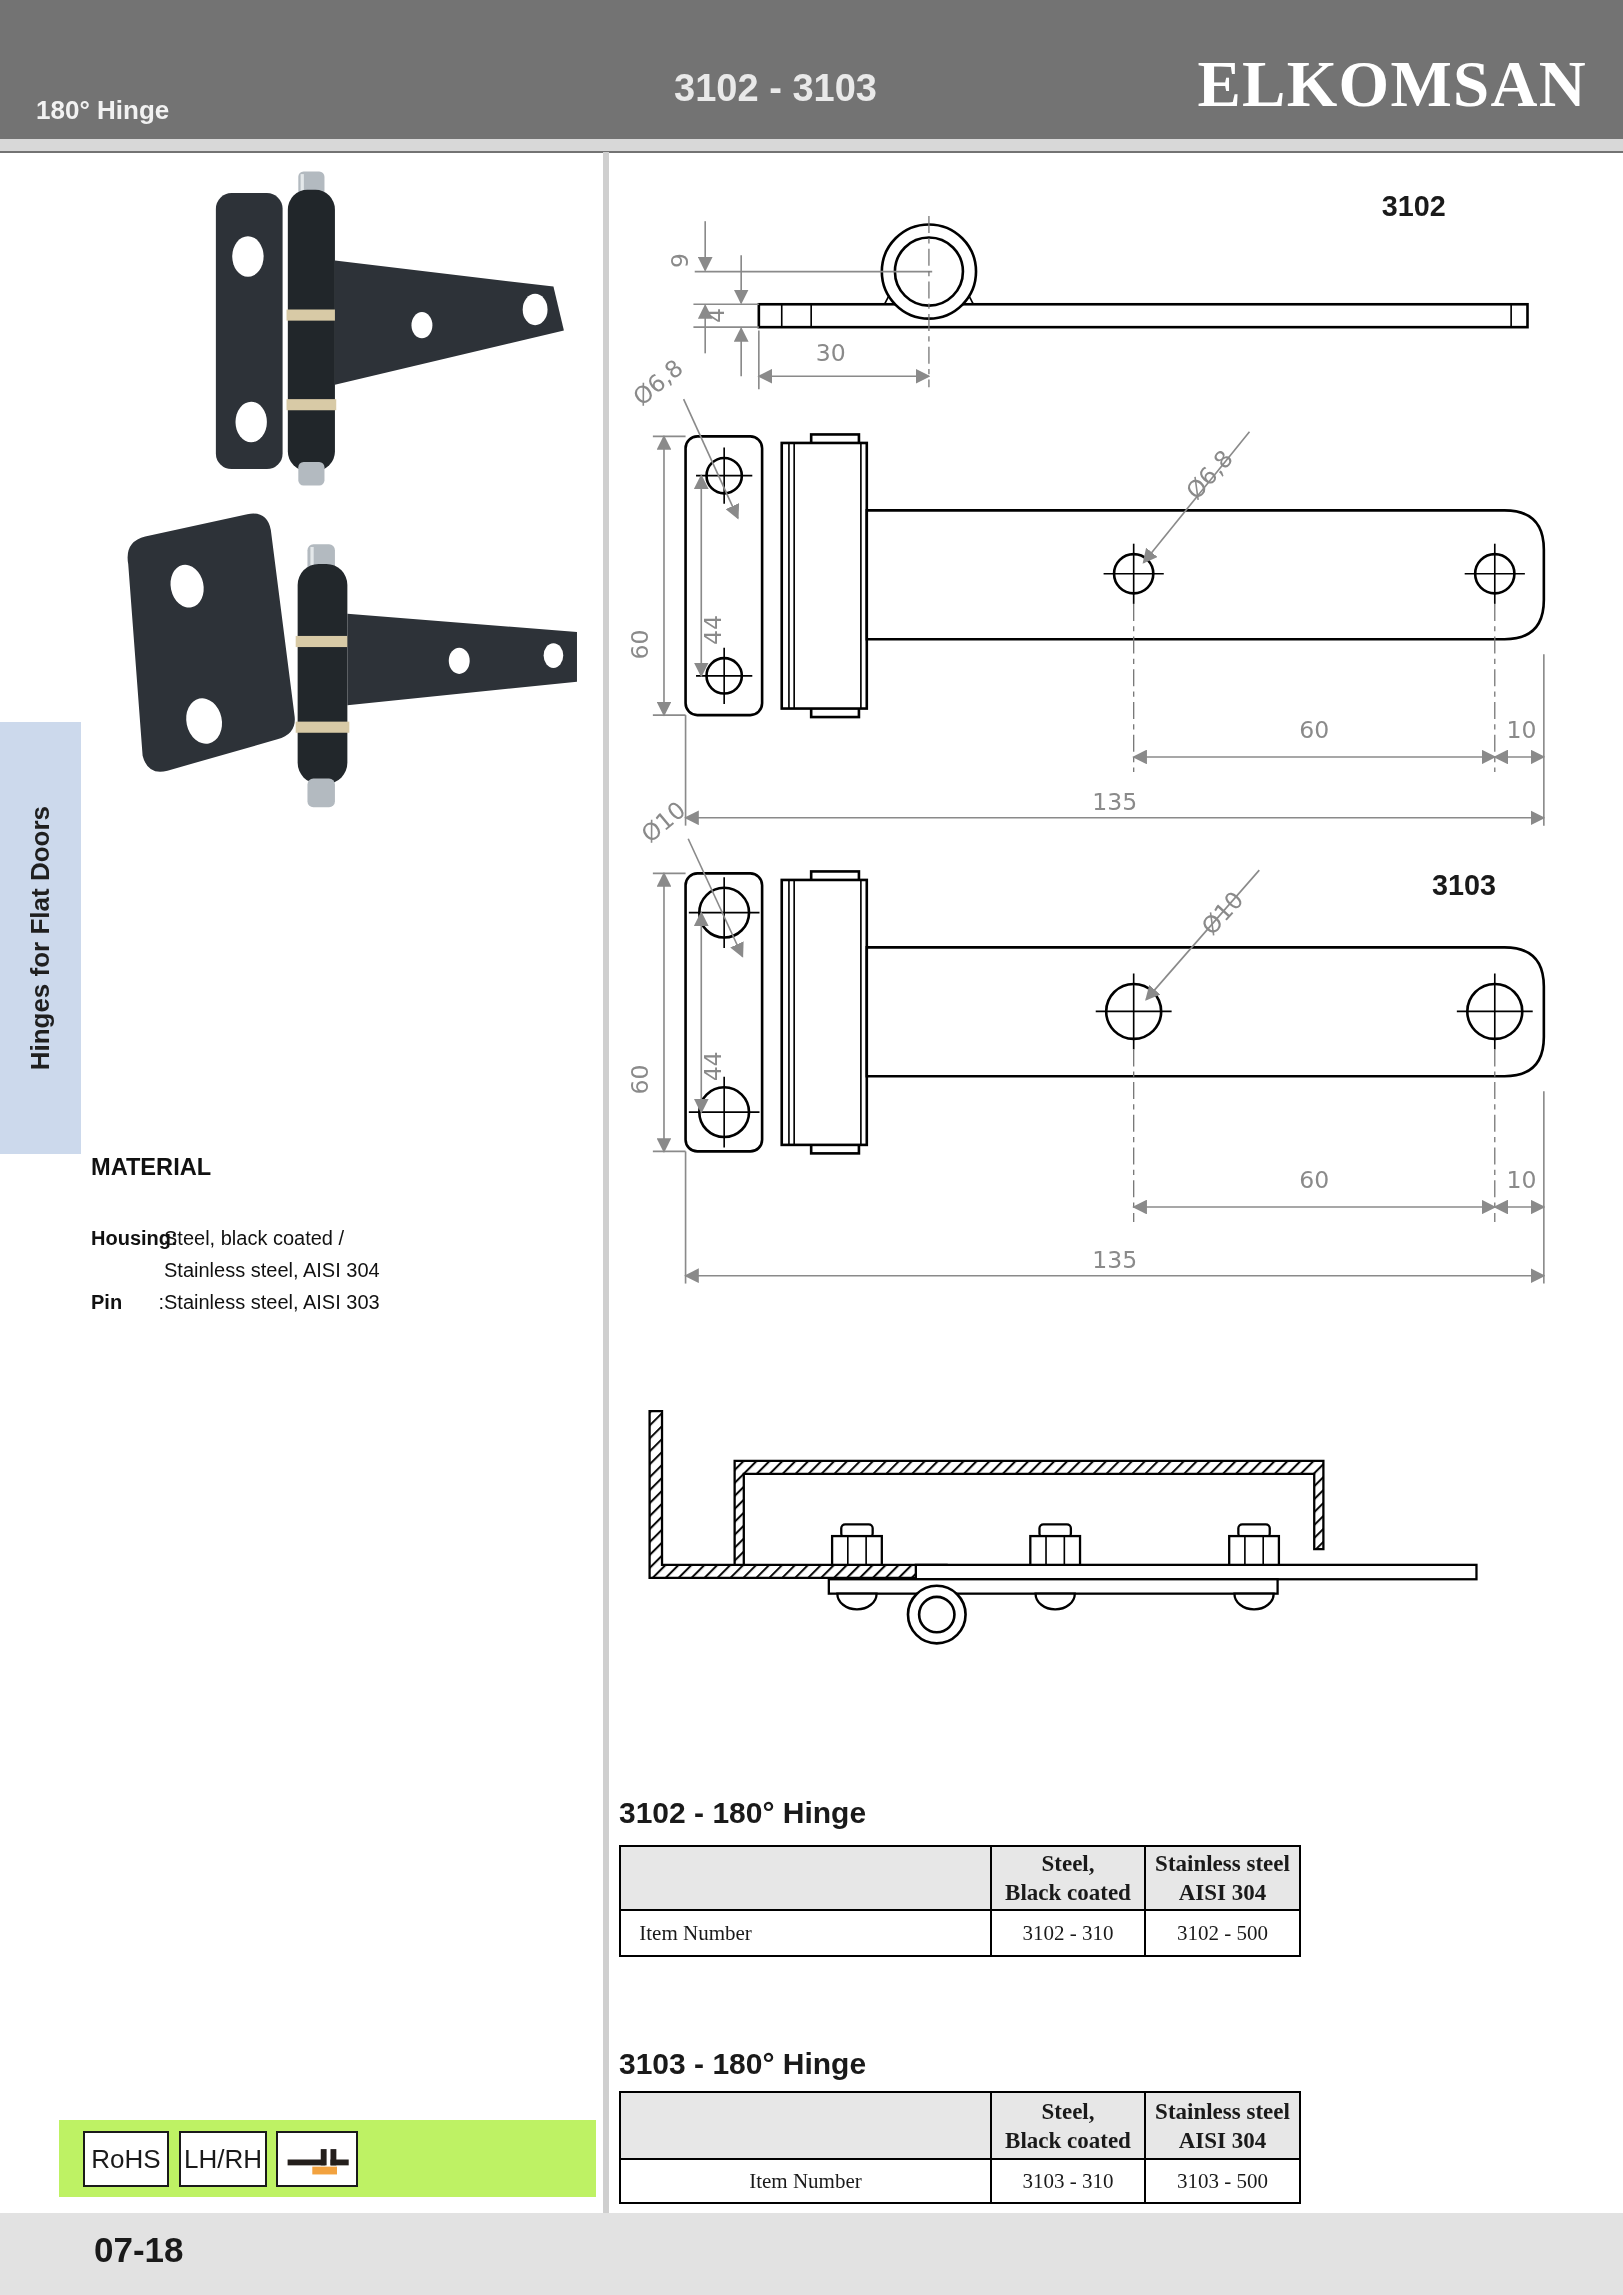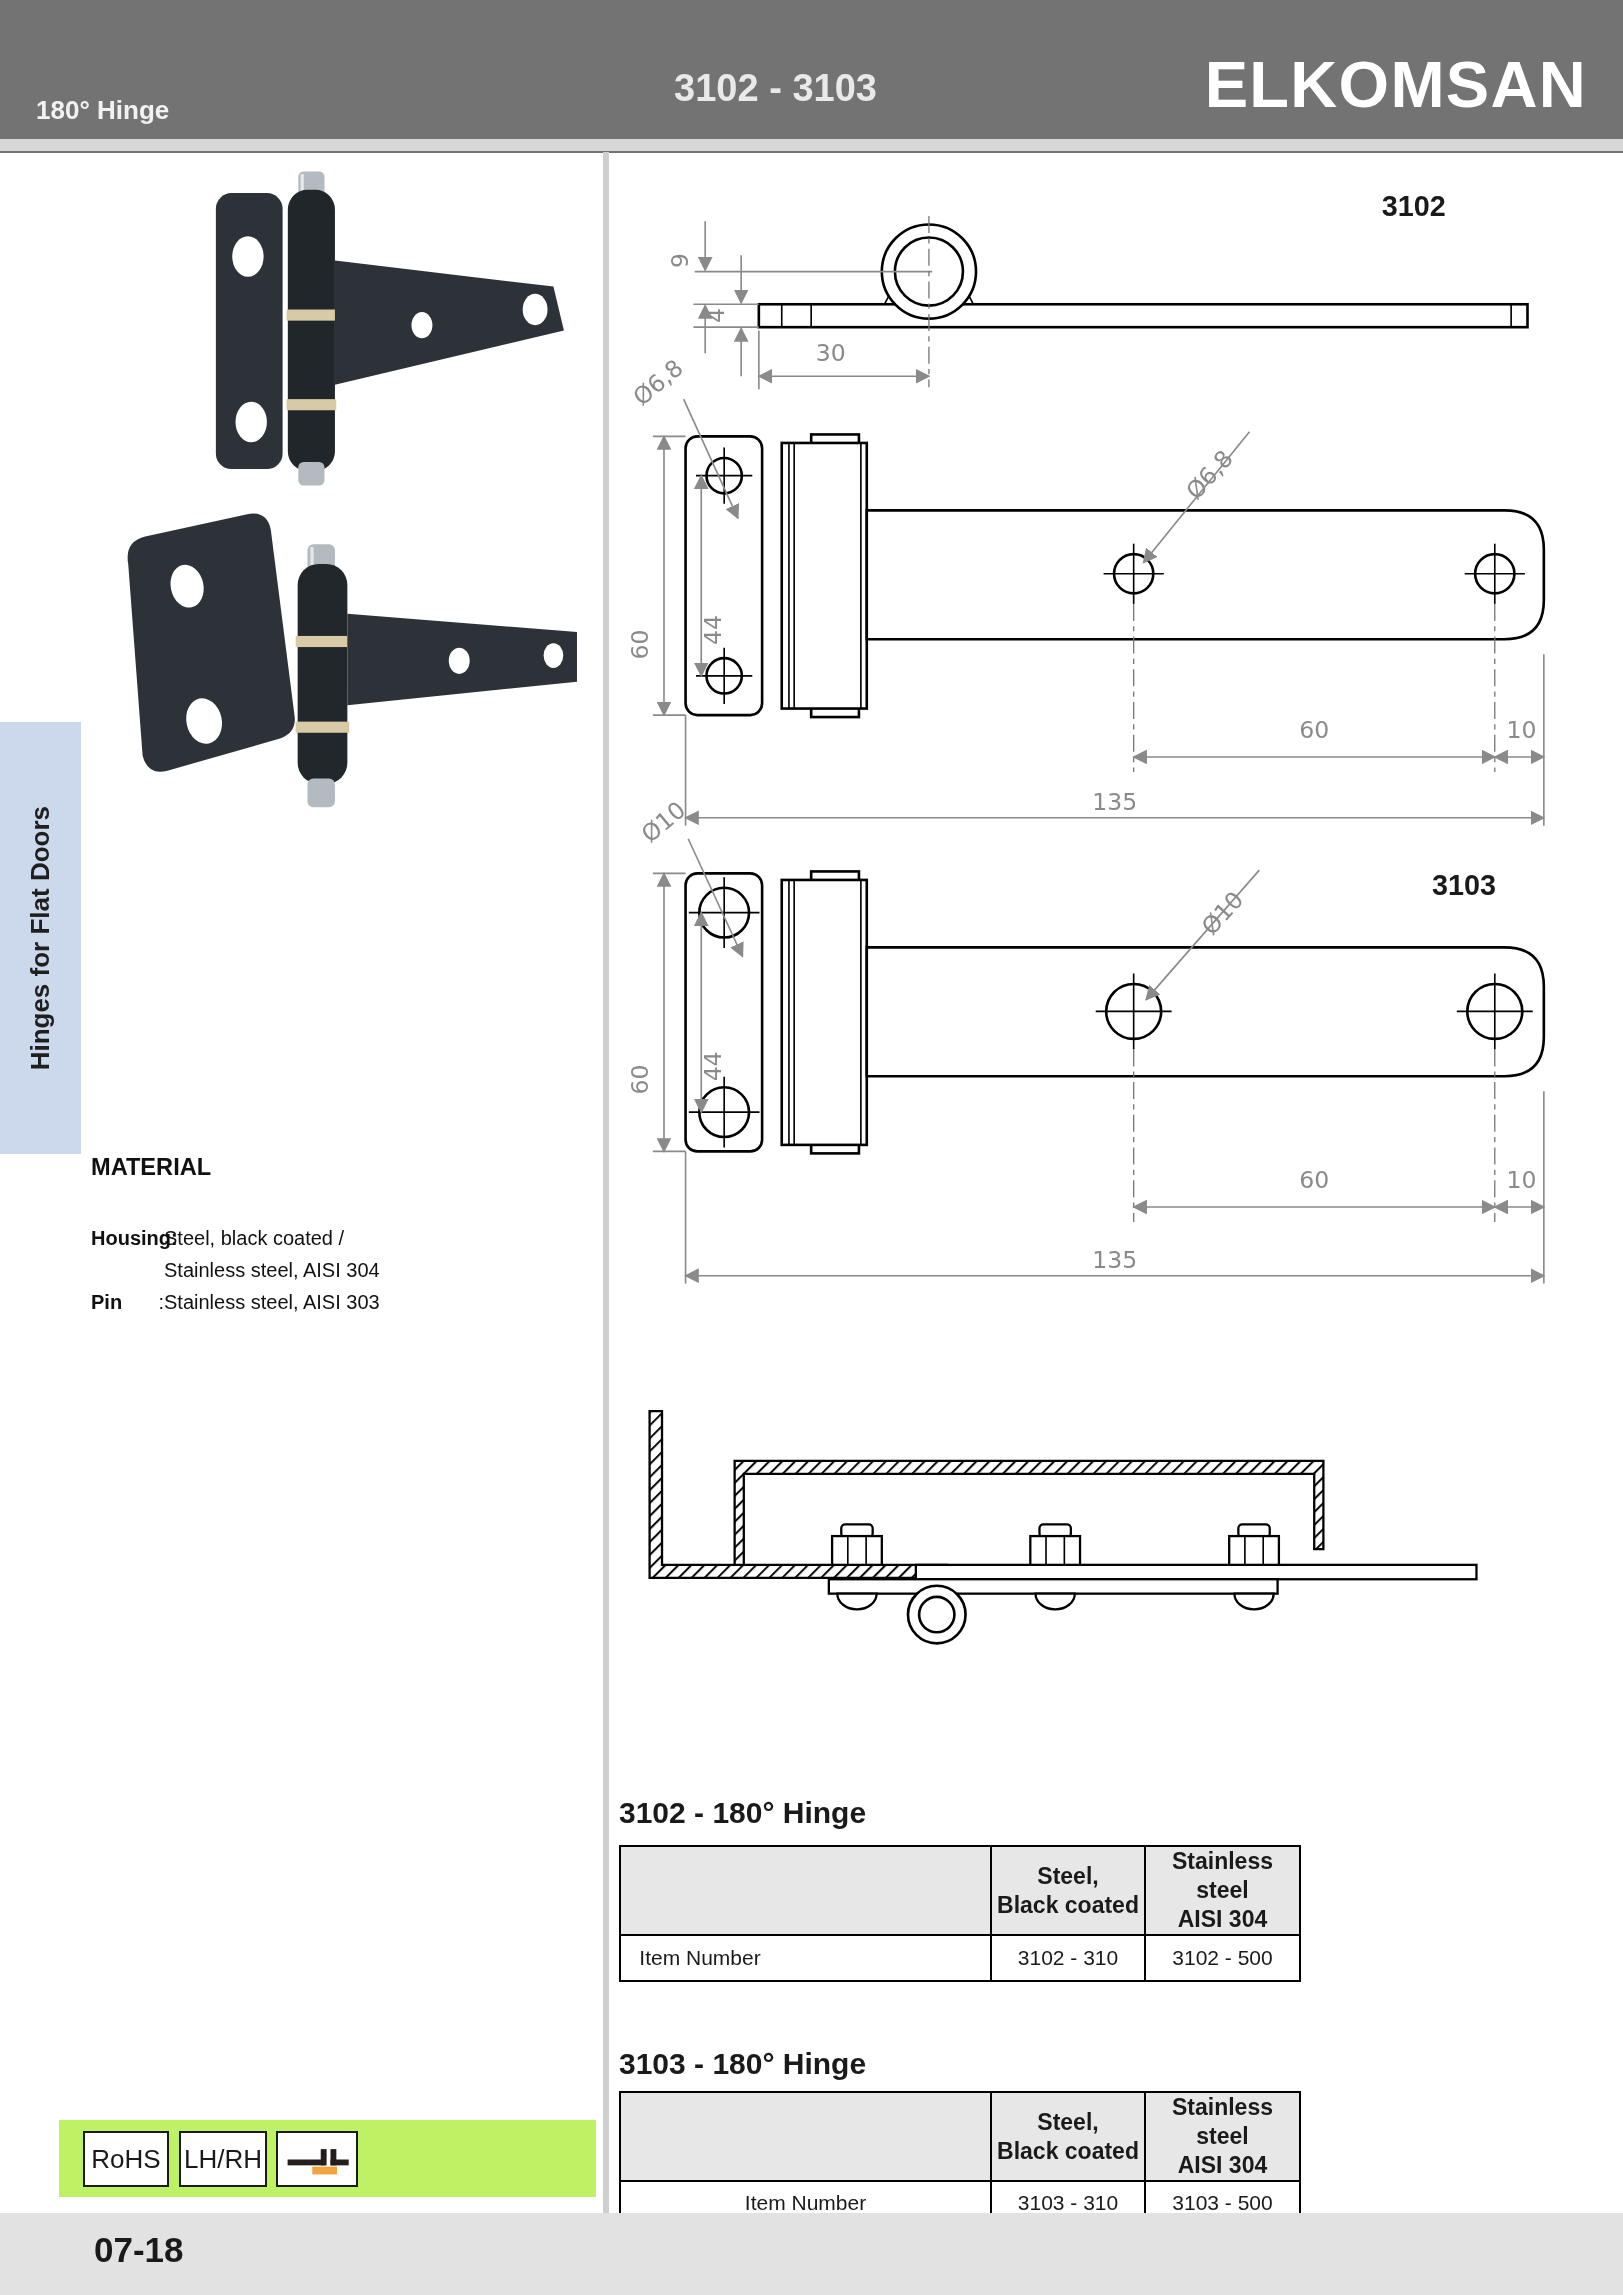--- a/index.html
+++ b/index.html
@@ -3,35 +3,35 @@
 <meta charset="utf-8">
 <style>
   html,body{margin:0;padding:0;background:#ffffff;}
   #page{position:relative;width:1623px;height:2295px;background:#ffffff;overflow:hidden;
         font-family:"Liberation Sans", sans-serif;color:#1a1a1a;}
   .abs{position:absolute;}
   
   #header{left:0;top:0;width:1623px;height:153px;background:#737373;}
   #h-cat{left:36px;top:95px;font-size:26px;font-weight:bold;color:#f2f2f2;}
   #h-range{left:612px;top:67px;width:327px;text-align:center;font-size:38px;font-weight:bold;color:#e9e9e9;}
-  #h-brand{right:36px;top:47px;font-size:65px;font-weight:bold;color:#ffffff;letter-spacing:1.3px;}
+  #h-brand{right:36px;top:47px;font-size:65px;font-weight:bold;color:#ffffff;letter-spacing:1.3px;font-family:Liberation Serif, serif;}
   #topstrip{left:0;top:139px;width:1623px;height:12.4px;background:#d8d8d8;}
   #divider{left:603px;top:152px;width:5.9px;height:2061px;background:#cfcfcf;}
   
   #sidetab{left:0;top:722px;width:81px;height:432px;background:#ccd9ec;display:flex;align-items:center;justify-content:center;}
   #sidetab span{writing-mode:vertical-rl;transform:rotate(180deg);font-size:26px;font-weight:bold;color:#1f1f1f;white-space:nowrap;}
   
   #material{left:91px;top:1154px;width:523px;font-size:20px;color:#111;}
   #material .mat-heading{font-size:23.6px;font-weight:bold;margin-bottom:41px;}
   .mat-row{display:flex;line-height:32px;}
   .mat-label{width:73px;display:flex;justify-content:space-between;font-weight:bold;flex:none;}
   .mat-val{flex:1;}
   
   .spec-title{font-size:30px;font-weight:bold;}
-  .spec-table{border-collapse:collapse;table-layout:fixed;width:675px;}
+  .spec-table{border-collapse:collapse;table-layout:fixed;width:675px;font-family:Liberation Serif, serif;}
   .spec-table td{border:2px solid #000;font-size:21px;text-align:center;vertical-align:middle;padding:0;}
   .spec-table .hdr td{background:#e7e7e7;font-weight:bold;font-size:23px;line-height:29px;}
   .spec-table .c0{width:369px;}
   .spec-table .c1{width:152px;}
   .spec-table .c2{width:153px;margin-left:20px;}
   #table1 .hdr td{height:62px;}
   #table1 .bod td{height:44px;}
   #table2 .hdr td{height:65px;}
   #table2 .bod td{height:42px;}
   #table1 .bod .c0{text-align:left;padding-left:18.3px;}

